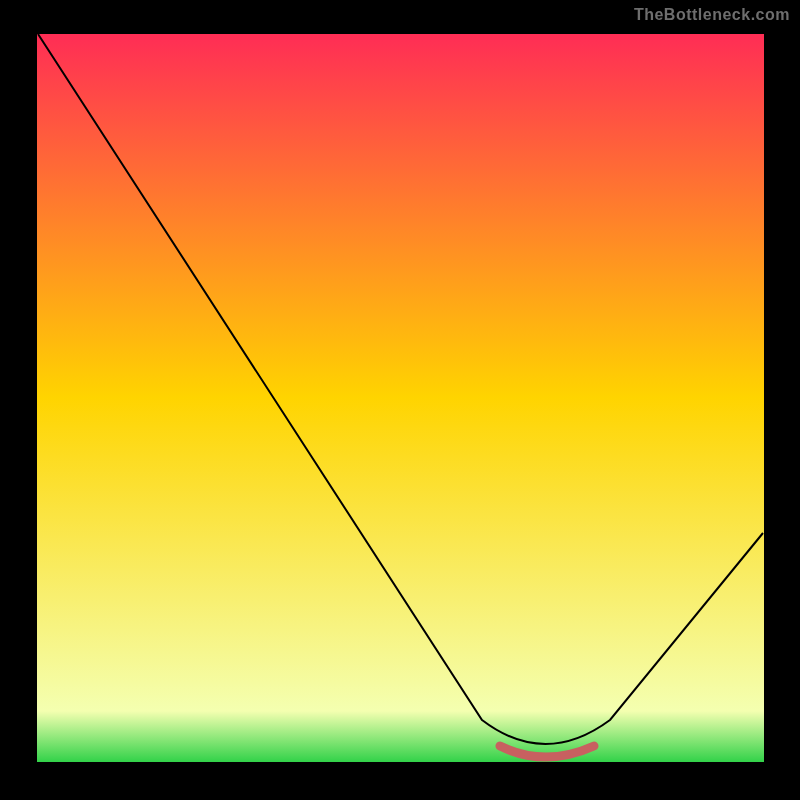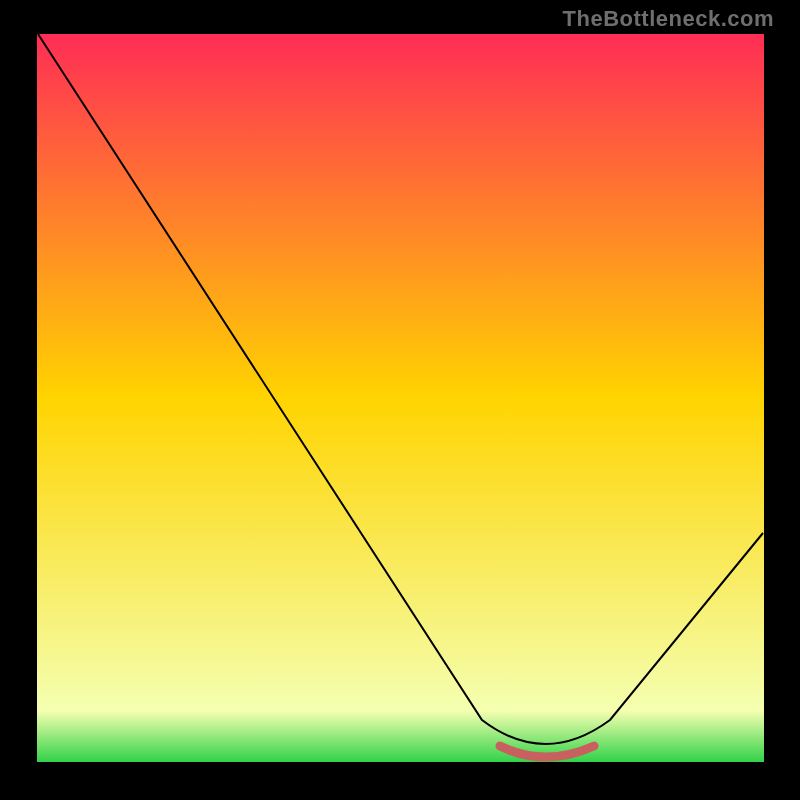--- a/index.html
+++ b/index.html
@@ -11,23 +11,23 @@
     overflow: hidden;
   }
   .container {
     position: relative;
     width: 800px;
     height: 800px;
   }
   .watermark {
     position: absolute;
     top: 6px;
-    right: 26px;
+    right: 10px;
     font-family: Arial, Helvetica, sans-serif;
-    font-size: 22px;
+    font-size: 16px;
     font-weight: bold;
     color: #6e6e6e;
     letter-spacing: 0.5px;
     pointer-events: none;
   }
   svg {
     position: absolute;
     left: 0; top: 0;
     width: 800px;
     height: 800px;

